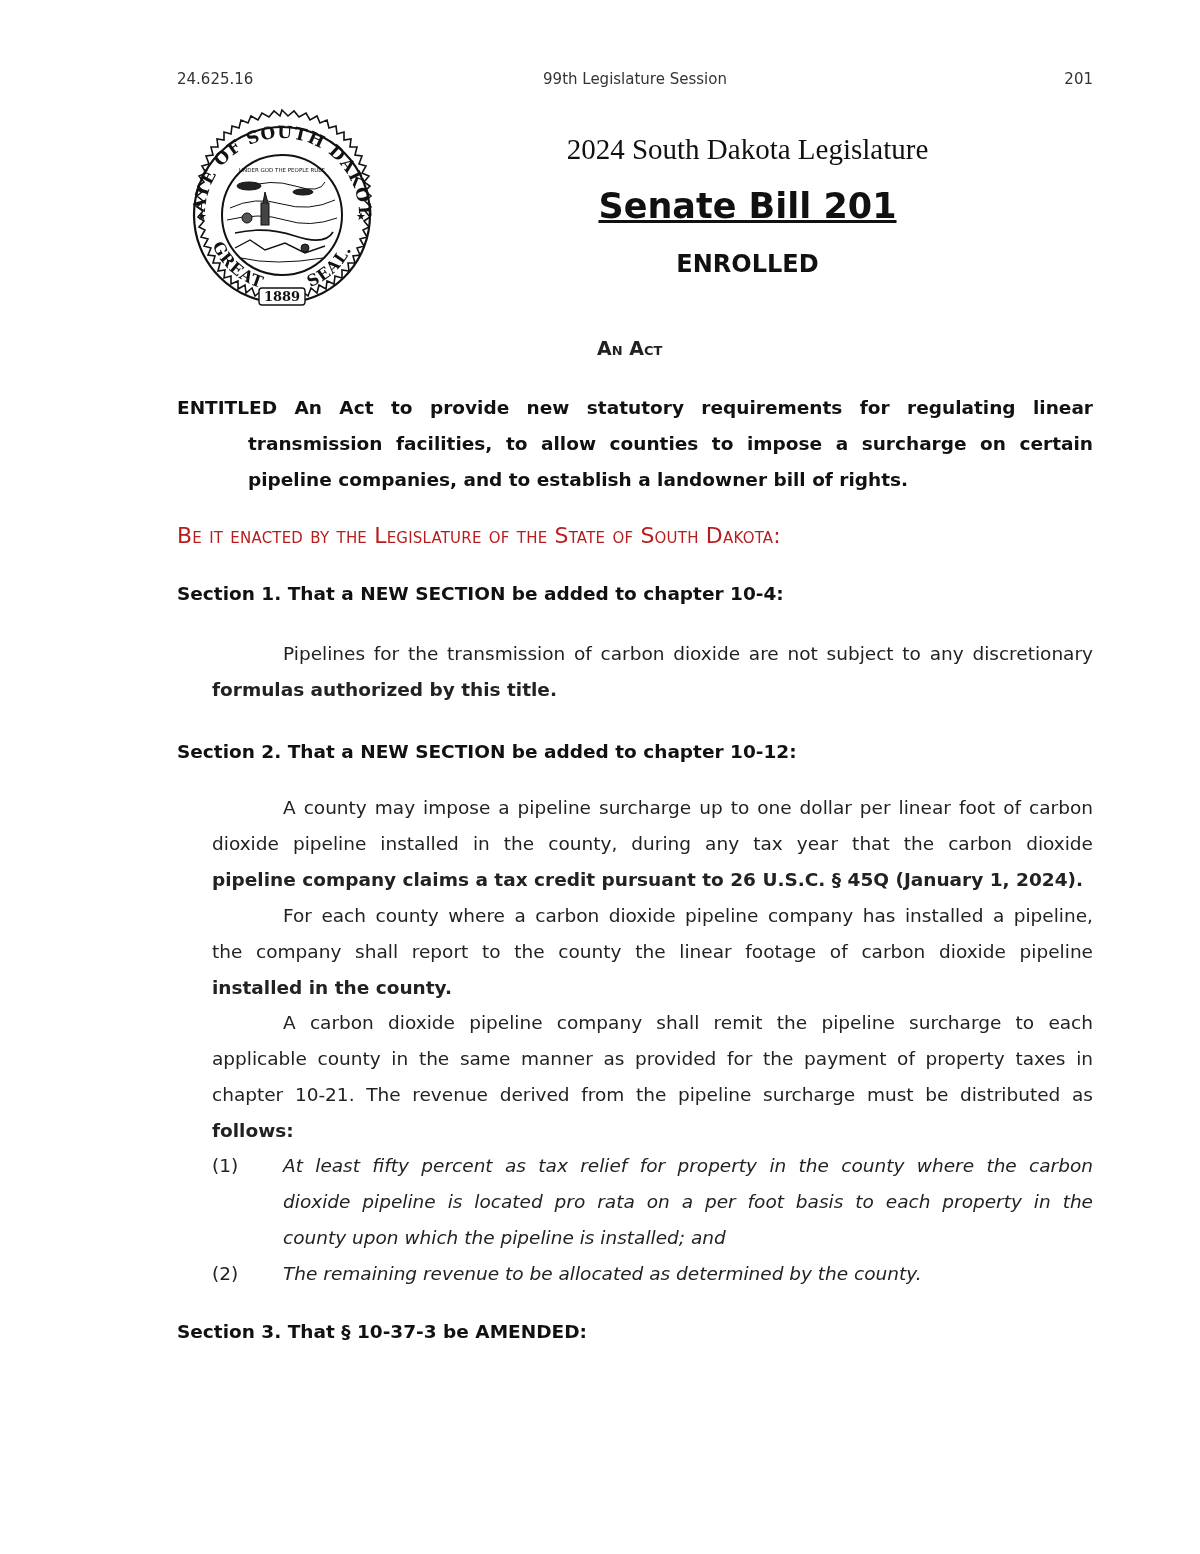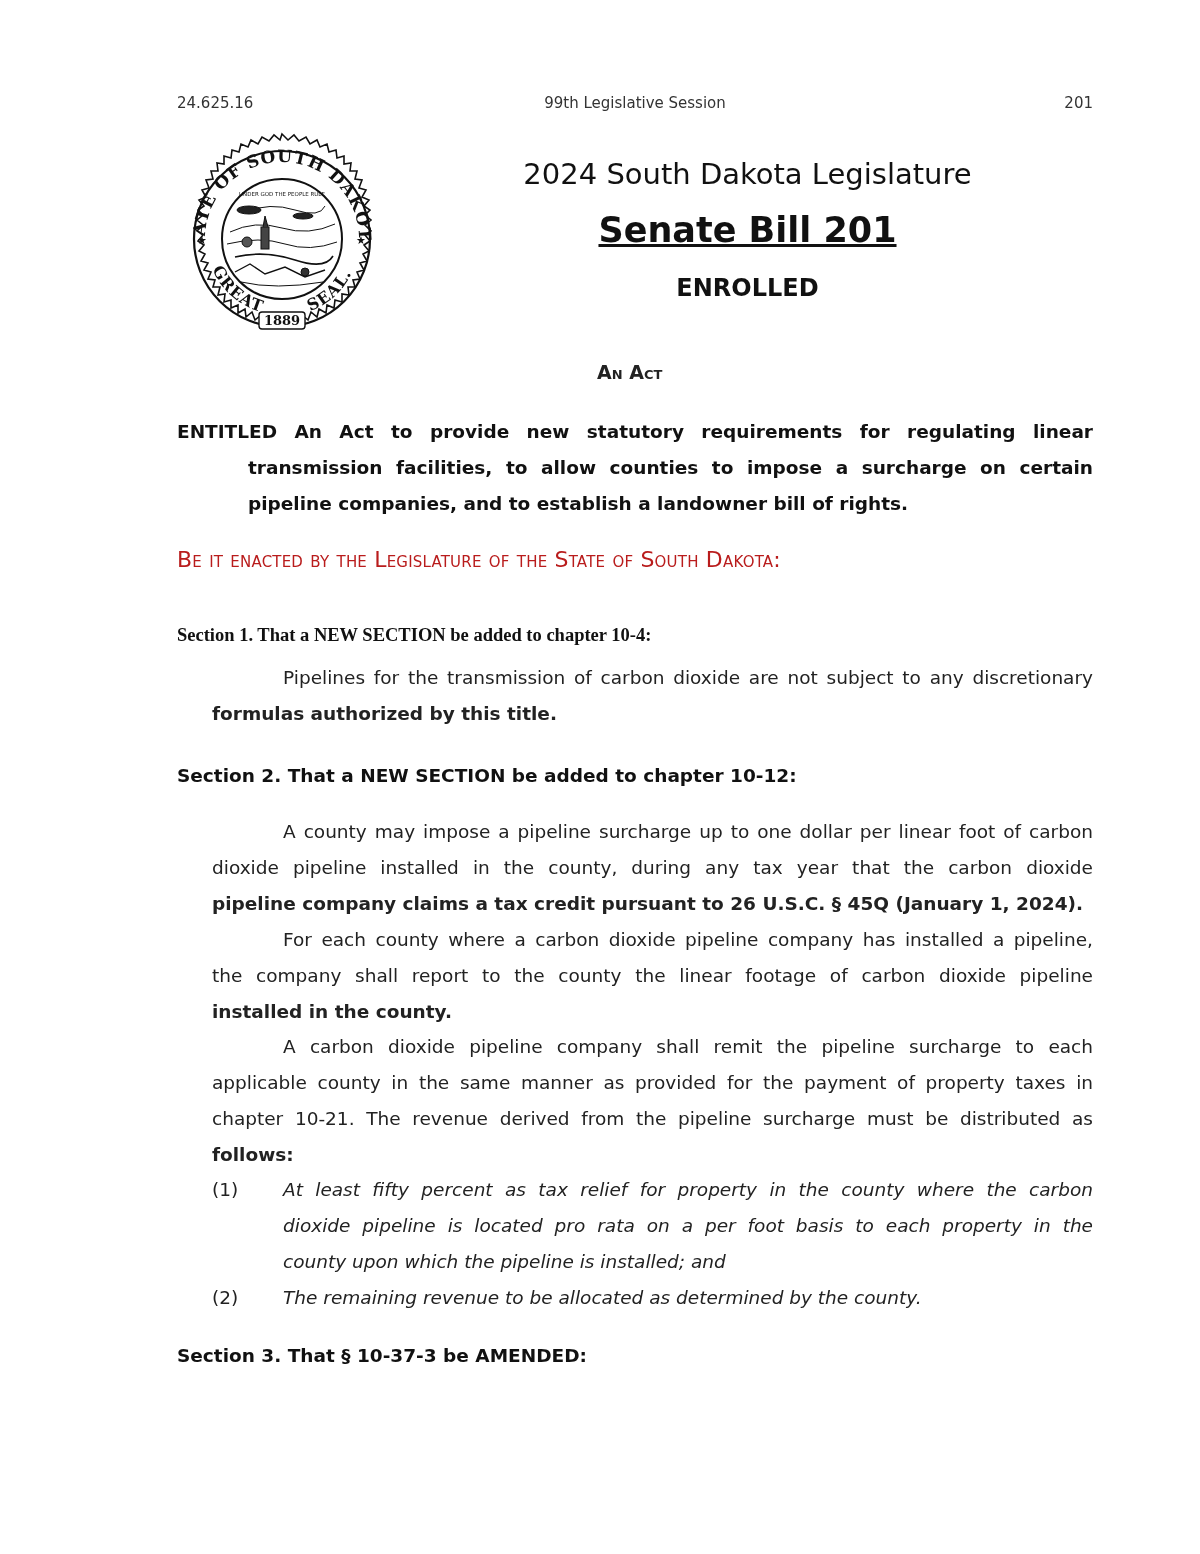--- a/index.html
+++ b/index.html
@@ -11,21 +11,21 @@
       width: 1200px;
       height: 1554px;
       position: relative;
       font-family: "DejaVu Sans", "Liberation Sans", sans-serif;
       color: #1a1a1a;
       overflow: hidden;
     }
     .page {
       position: absolute;
       left: 0; top: 0;
-      width: 1200px; height: 1252px; margin-top: 24px;
+      width: 1200px; height: 1252px;
     }
     .running-header {
       position: absolute;
       top: 70px;
       left: 177px;
       width: 916px;
       height: 20px;
       font-size: 15px;
       color: #333;
     }
@@ -45,20 +45,21 @@
       position: absolute;
       left: 500px;
       width: 495px;
       text-align: center;
     }
     .legislature {
       top: 133px;
       font-size: 29px;
       color: #111;
       font-weight: normal;
+      font-family: Liberation Serif, serif;
     }
     .bill-name {
       top: 186px;
       font-size: 35px;
       font-weight: bold;
       color: #111;
       text-decoration: underline;
     }
     .enrolled {
       top: 250px;
@@ -156,21 +157,21 @@
     }
     .list-item .body .line.last { text-align-last: left; }
   </style>
 </head>
 <body>
 
 <div class="page">
 
   <div class="running-header">
     <span class="left">24.625.16</span>
-    <span class="center">99th Legislative Session</span>
+    <span class="center">99th Legislature Session</span>
     <span class="right">201</span>
   </div>
 
   <div class="seal">
     <svg width="214" height="214" viewBox="0 0 214 214" xmlns="http://www.w3.org/2000/svg">
       <defs>
         <path id="topArc" d="M 30 107 A 77 77 0 0 1 184 107"></path>
         <path id="botArcL" d="M 34 128 A 75 75 0 0 0 96 182"></path>
         <path id="botArcR" d="M 120 183 A 75 75 0 0 0 182 126"></path>
       </defs>
@@ -221,21 +222,21 @@
   <div class="an-act">An Act</div>
 
   <div class="entitled">
     <span class="line">ENTITLED An Act to provide new statutory requirements for regulating linear</span>
     <span class="line indent">transmission facilities, to allow counties to impose a surcharge on certain</span>
     <span class="line indent last">pipeline companies, and to establish a landowner bill of rights.</span>
   </div>
 
   <div class="enacting">Be it enacted by the Legislature of the State of South Dakota:</div>
 
-  <div class="section-heading" style="top:601px;font-family:Liberation Serif, serif;">Section 1. That a NEW SECTION be added to chapter 10-4:</div>
+  <div class="section-heading" style="top:583px;">Section 1. That a NEW SECTION be added to chapter 10-4:</div>
   <div class="para" style="top:636px;">
     <span class="line first">Pipelines for the transmission of carbon dioxide are not subject to any discretionary</span>
     <span class="line last">formulas authorized by this title.</span>
   </div>
 
   <div class="section-heading" style="top:741px;">Section 2. That a NEW SECTION be added to chapter 10-12:</div>
   <div class="para" style="top:790px;">
     <span class="line first">A county may impose a pipeline surcharge up to one dollar per linear foot of carbon</span>
     <span class="line">dioxide pipeline installed in the county, during any tax year that the carbon dioxide</span>
     <span class="line last">pipeline company claims a tax credit pursuant to 26 U.S.C. § 45Q (January 1, 2024).</span>

